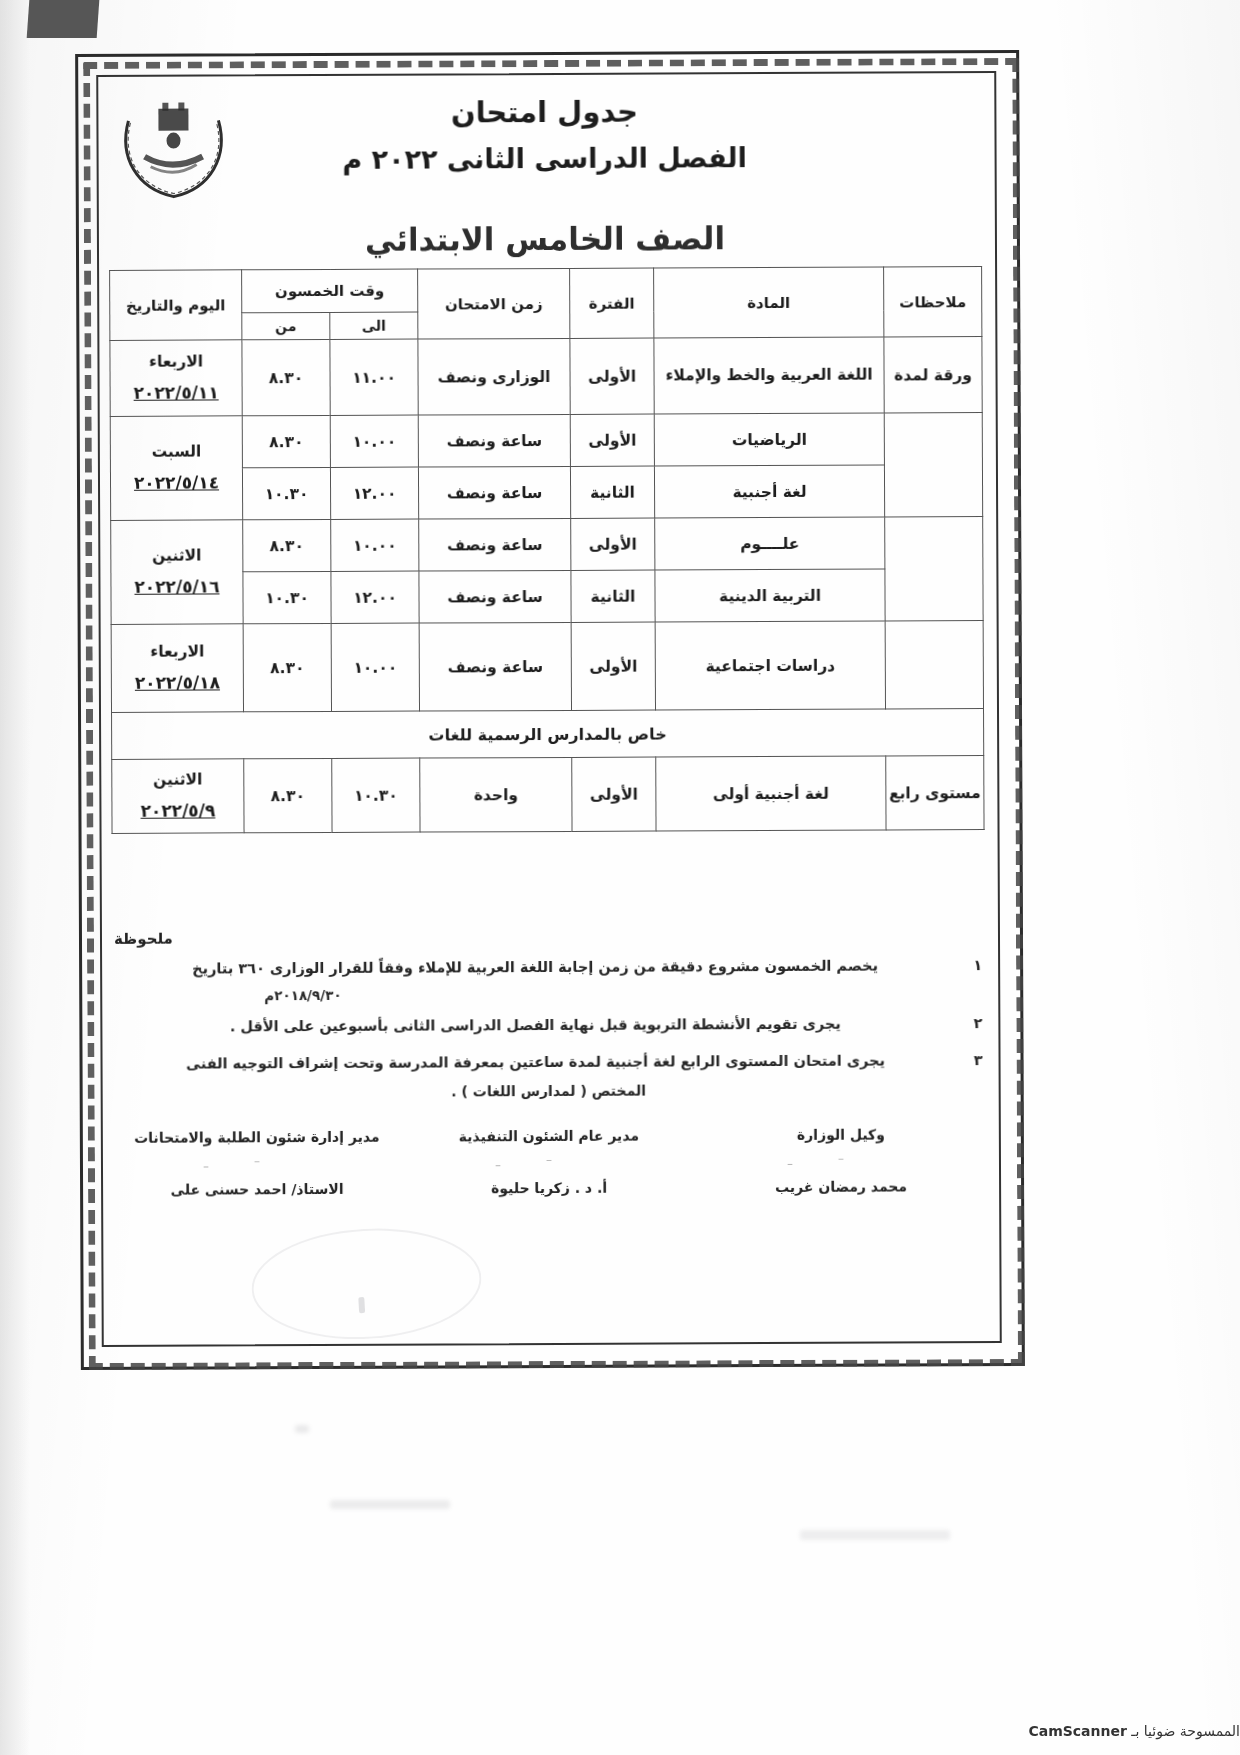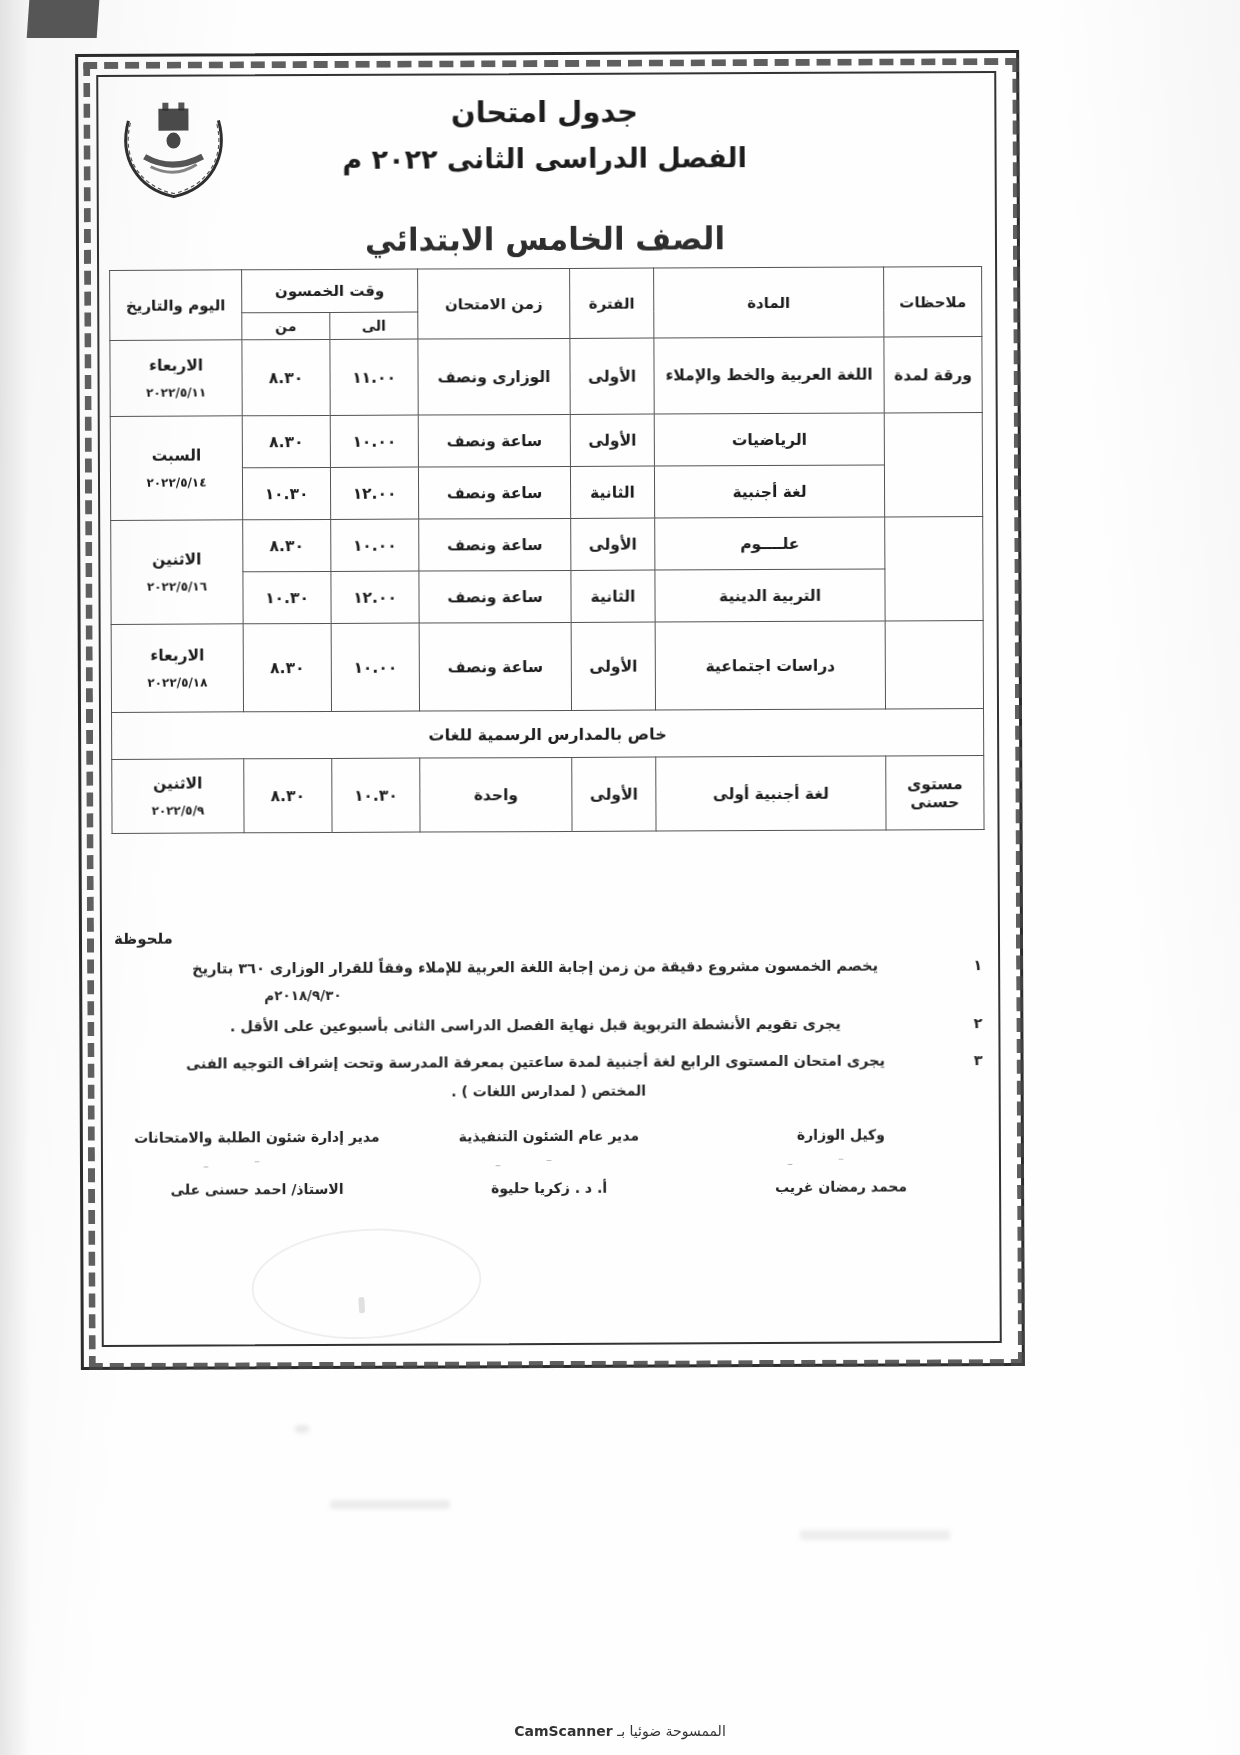--- a/index.html
+++ b/index.html
@@ -113,21 +113,21 @@
   .col-from{width:88px;}
   .col-date{width:132px;}
 
   .r-tall{height:76px;}
   .r-mid{height:52px;}
   .r-lang{height:88px;}
   .r-last{height:74px;}
 
   .date-cell{line-height:1.9;font-size:15px;}
   .date-cell .d-day{display:block;}
-  .date-cell .d-num{display:block;font-size:12px;}
+  .date-cell .d-num{display:block;font-size:17px;text-decoration:underline;}
 
   .subject-two{line-height:1.65;}
 
   .special-row td{
     font-size:16px;height:46px;
   }
 
   
   .notes{
     position:absolute;left:14px;right:14px;top:855px;
@@ -190,21 +190,21 @@
     background:rgba(90,90,100,.35);border-radius:2px;
   }
 
   
   .smudge{
     position:absolute;background:rgba(120,120,125,.30);
     filter:blur(2.2px);border-radius:3px;
   }
 
   .camscanner{
-    position:absolute;left:0;right:0;bottom:16px;text-align:center;
+    position:absolute;left:0;right:0;bottom:16px;
     font-size:14px;color:#333;
   }
   .camscanner .cs-brand{font-weight:bold;}
 </style>
 </head>
 <body>
 
 <div class="scan-page">
 
   <div class="corner-smudge"></div>
@@ -329,21 +329,21 @@
             <span class="d-day">الاربعاء</span>
             <span class="d-num">٢٠٢٢/٥/١٨</span>
           </td>
         </tr>
 
         <tr class="special-row">
           <td class="c" colspan="7">خاص بالمدارس الرسمية للغات</td>
         </tr>
 
         <tr class="r-last">
-          <td class="c">مستوى حسنى</td>
+          <td class="c">مستوى رابع</td>
           <td class="c">لغة أجنبية أولى</td>
           <td class="c">الأولى</td>
           <td class="c">واحدة</td>
           <td class="c">١٠.٣٠</td>
           <td class="c">٨.٣٠</td>
           <td class="c date-cell">
             <span class="d-day">الاثنين</span>
             <span class="d-num">٢٠٢٢/٥/٩</span>
           </td>
         </tr>

